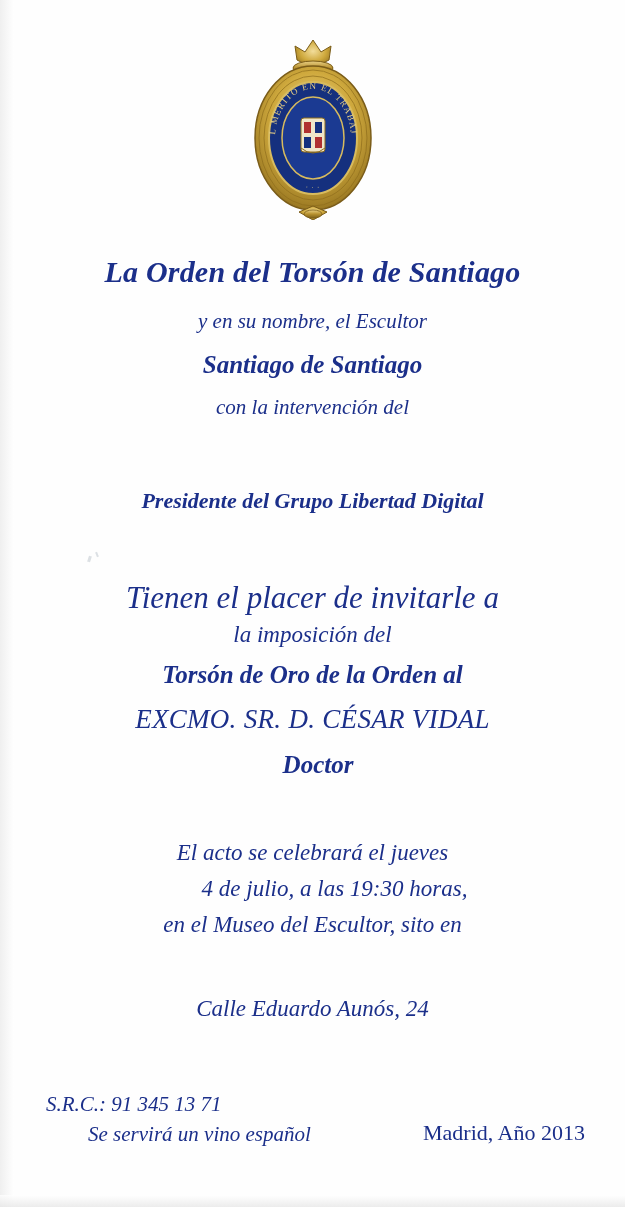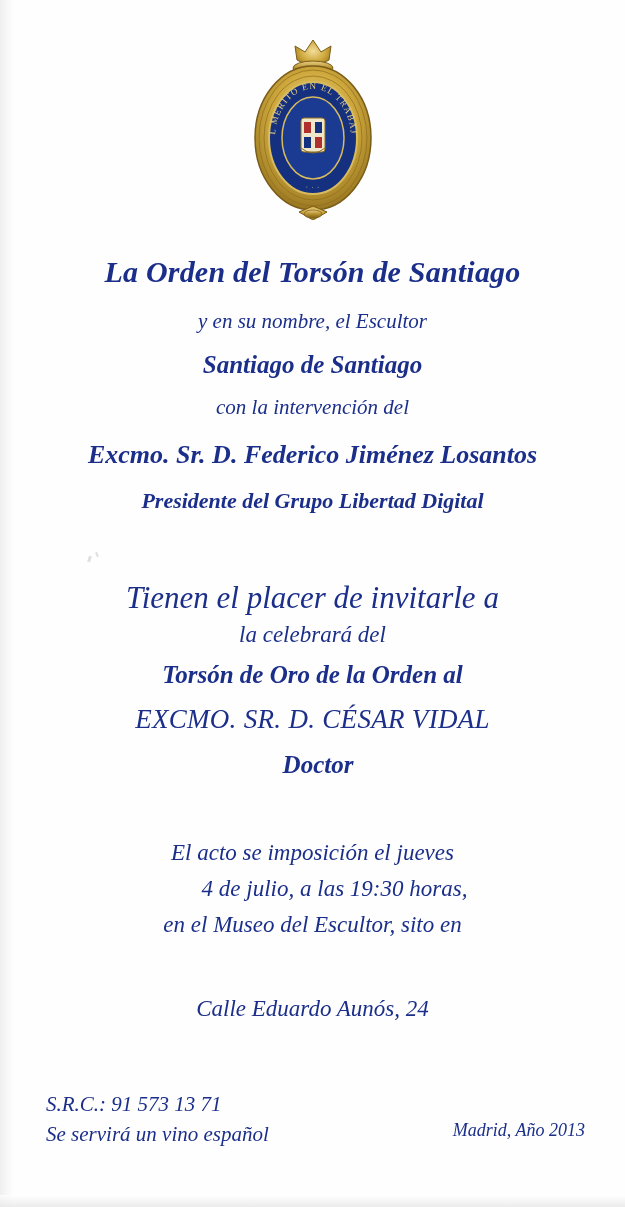--- a/index.html
+++ b/index.html
@@ -135,27 +135,26 @@
   .l-ev4 { top: 946px; font-size: 23px; font-style: italic; margin-top: 48px; }
 
   .footer-left {
     position: absolute;
     left: 46px;
     font-size: 21px;
     font-style: italic;
     text-align: left;
   }
   .f-rsvp { top: 1092px; }
-  .f-wine { top: 1122px; }
+  .f-wine { top: 1122px; margin-left: 42px; }
   .footer-right {
     position: absolute;
     right: 40px;
     top: 1120px;
-    font-size: 18px;
-    font-style: italic;
+    font-size: 22px;
     text-align: center;
   }
 
   
   .speck {
     position: absolute;
     background: #c9cfd6;
     opacity: .65;
   }
 </style>
@@ -223,31 +222,30 @@
         <path d="M62 168 l14 6 l-14 8 l-14 -8 z" fill="url(#gold)" stroke="#7a5c18" stroke-width="1"></path>
         <ellipse cx="62" cy="176" rx="9" ry="4" fill="url(#goldband)" stroke="#7a5c18" stroke-width=".8"></ellipse>
       </svg>
     </div>
   </div>
 
   <div class="block l-title">La Orden del Torsón de Santiago</div>
   <div class="block l-sub1">y en su nombre, el Escultor</div>
   <div class="block l-name1">Santiago de Santiago</div>
   <div class="block l-sub2">con la intervención del</div>
-  <div class="block l-name2">Excmo. Sr. D. Federico Jiménez Losantos</div>
   <div class="block l-role2">Presidente del Grupo Libertad Digital</div>
 
   <div class="block l-invite1">Tienen el placer de invitarle a</div>
-  <div class="block l-invite2">la celebrará del</div>
+  <div class="block l-invite2">la imposición del</div>
   <div class="block l-award">Torsón de Oro de la Orden al</div>
   <div class="block l-honoree">EXCMO. SR. D. CÉSAR VIDAL</div>
   <div class="block l-honoree-title">Doctor</div>
 
-  <div class="block l-ev1">El acto se imposición el jueves</div>
+  <div class="block l-ev1">El acto se celebrará el jueves</div>
   <div class="block l-ev2">4 de julio, a las 19:30 horas,</div>
   <div class="block l-ev3">en el Museo del Escultor, sito en</div>
   <div class="block l-ev4">Calle Eduardo Aunós, 24</div>
 
-  <div class="footer-left f-rsvp">S.R.C.: 91 573 13 71</div>
+  <div class="footer-left f-rsvp">S.R.C.: 91 345 13 71</div>
   <div class="footer-left f-wine">Se servirá un vino español</div>
   <div class="footer-right">Madrid, Año 2013</div>
 
 </div>
 
 </body></html>

